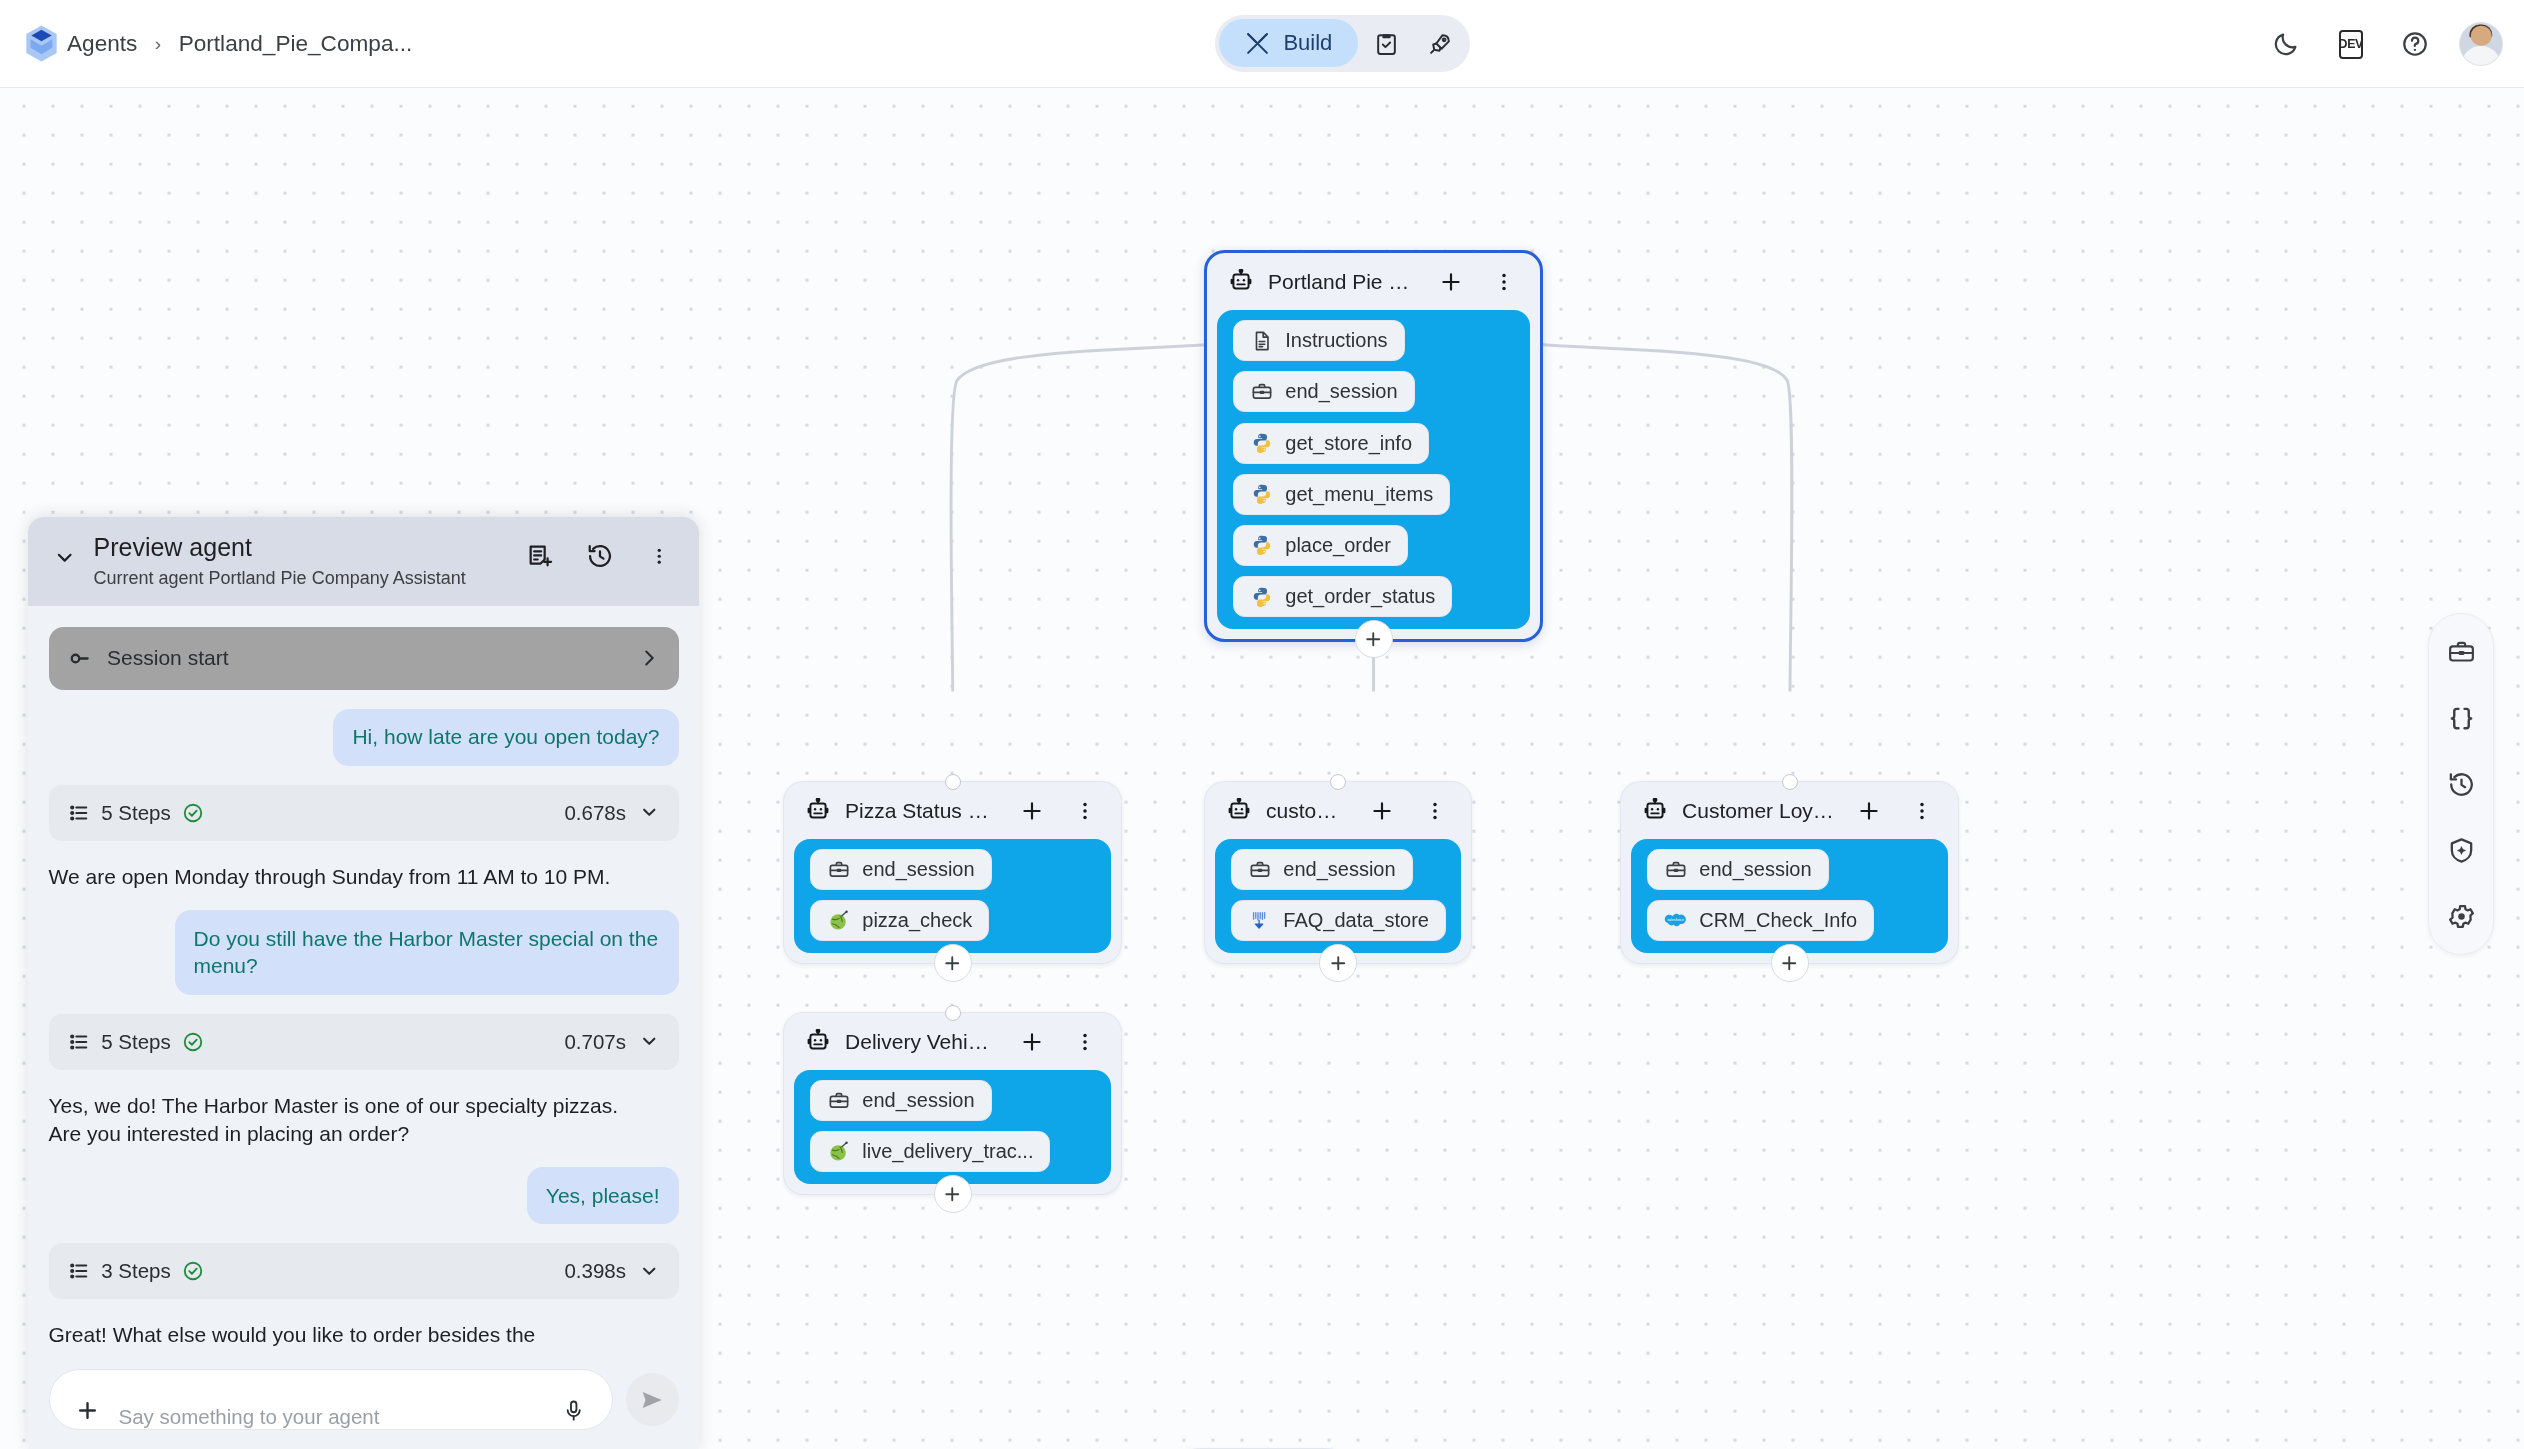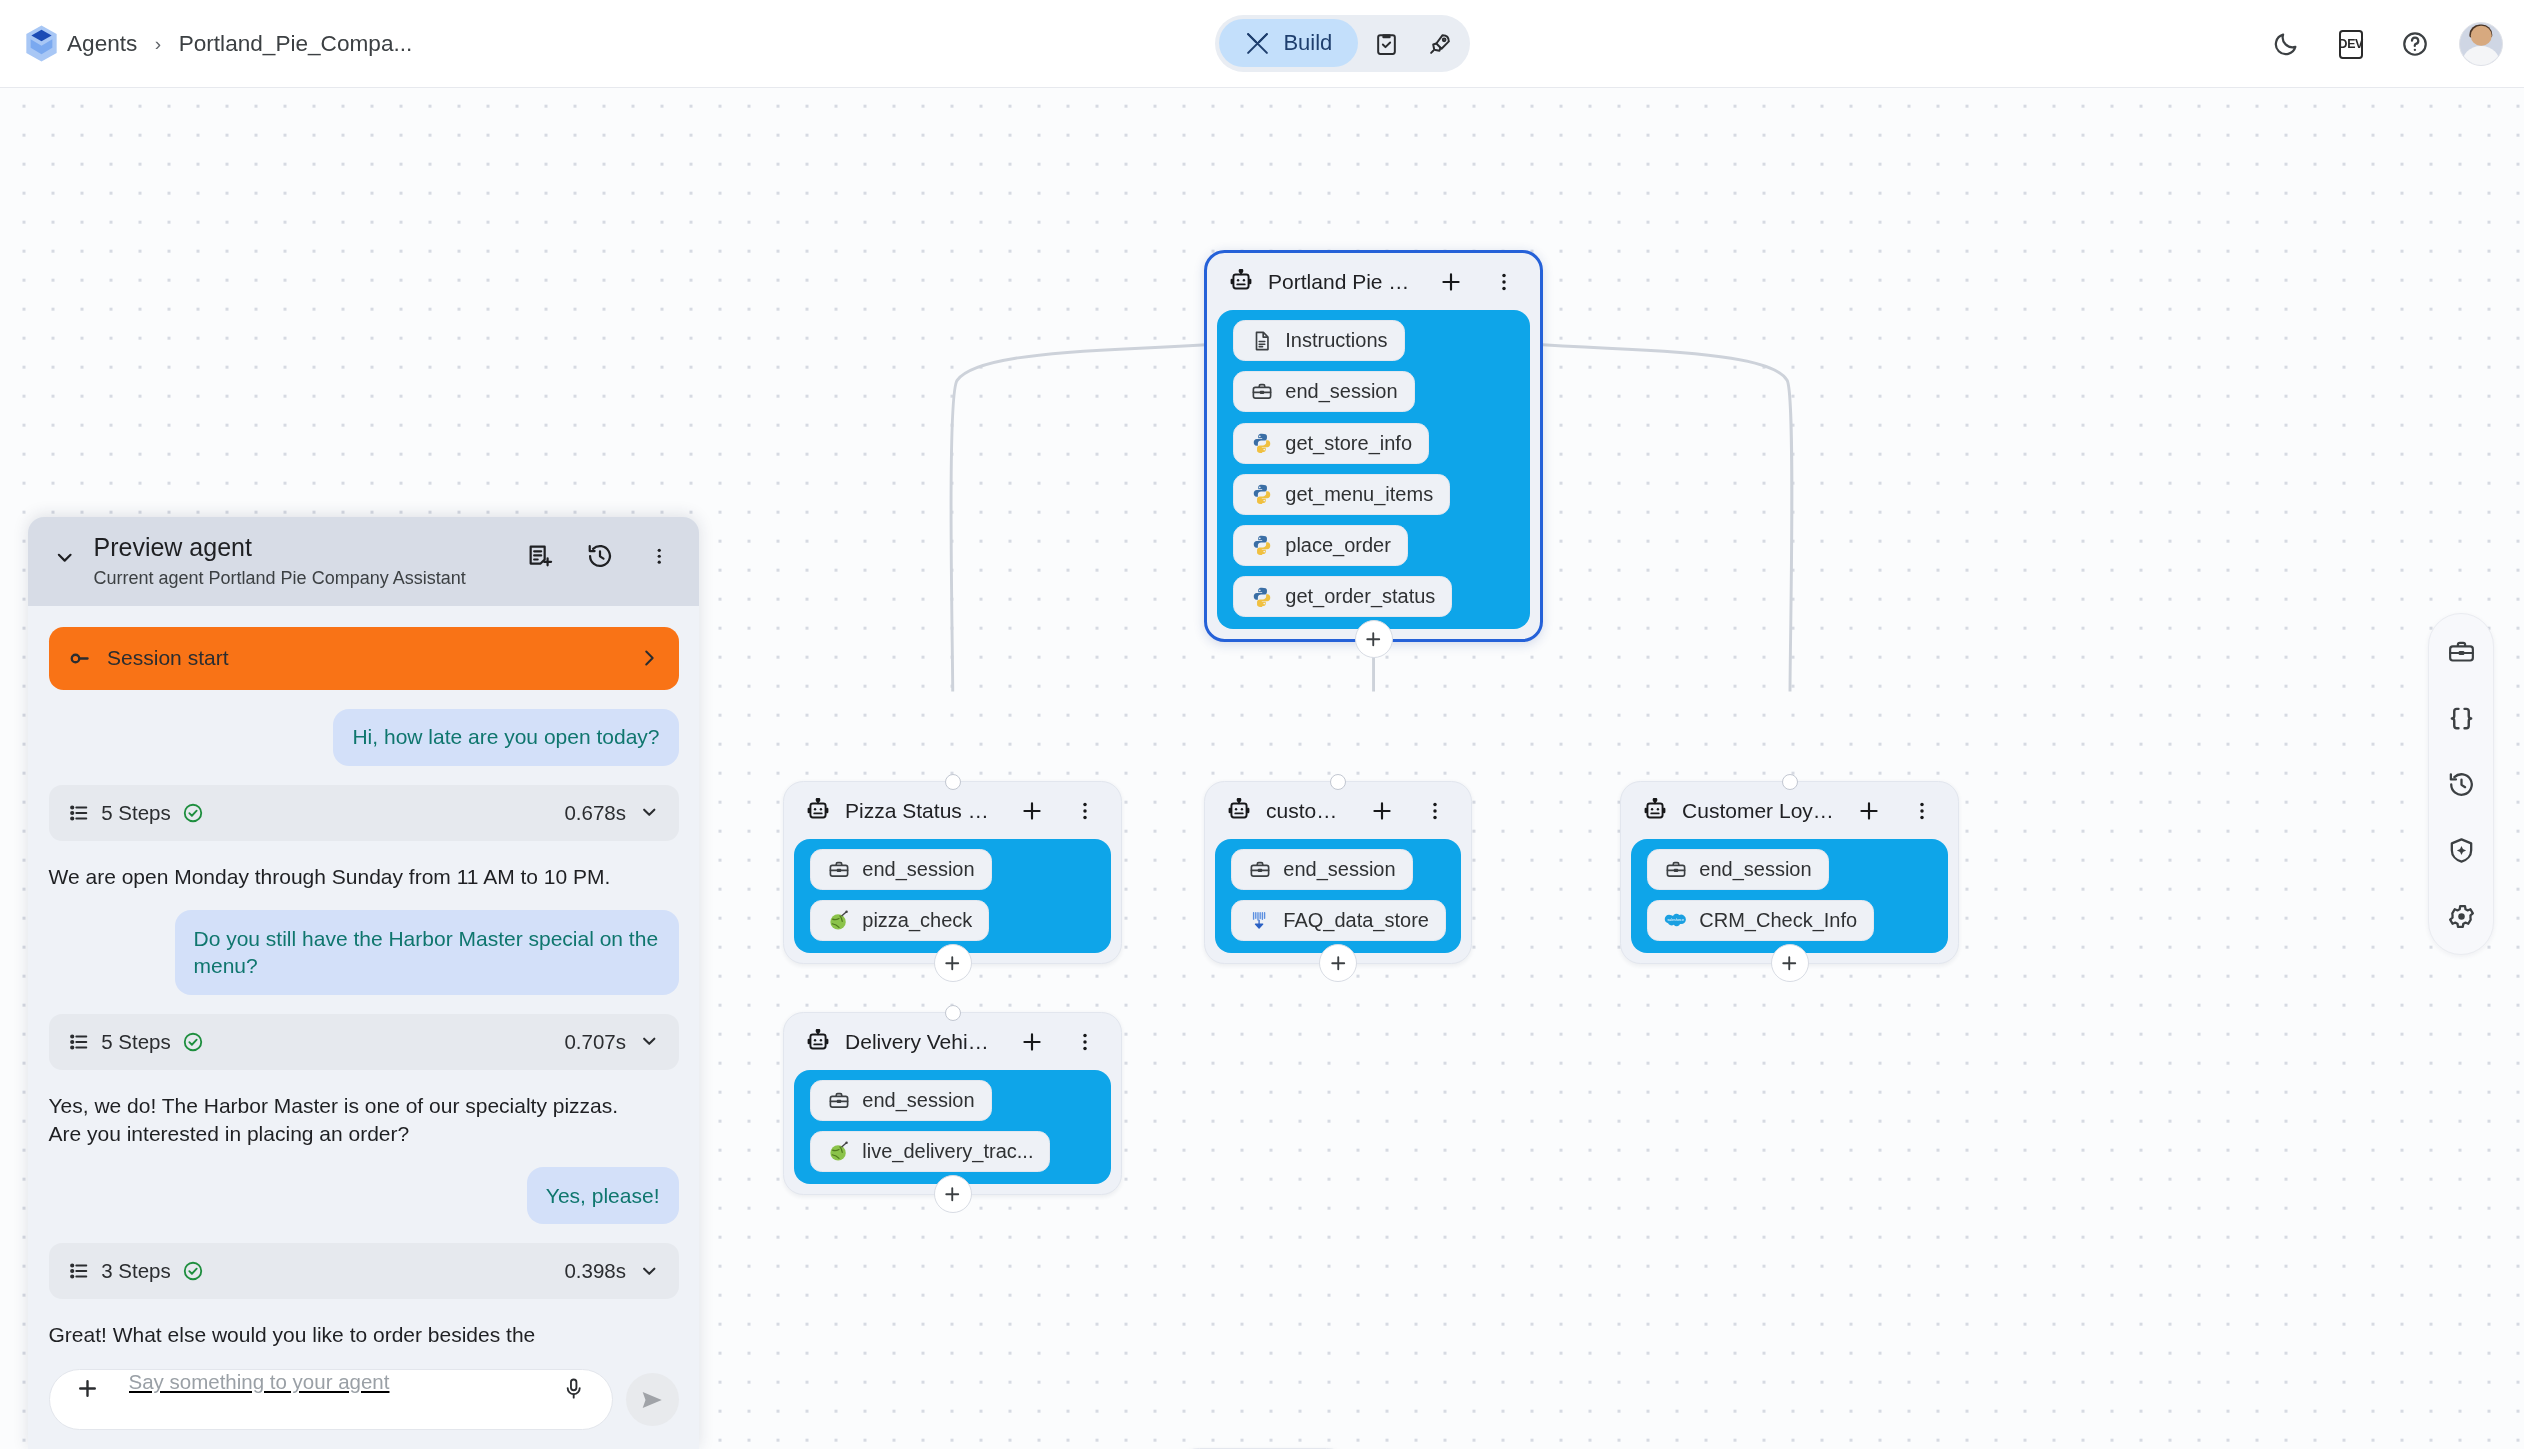--- a/index.html
+++ b/index.html
@@ -179,21 +179,21 @@
   }
   .chev-btn { width: 32px; height: 32px; margin-top: 8.8px; display:flex; align-items:center; justify-content:center; cursor:pointer; }
   .preview-titles { flex: 1; }
   .preview-title { font-size: 25px; color: #1f2023; font-weight: 400; }
   .preview-sub { font-size: 18px; color: #3c4043; margin-top: 5.8px; }
   .preview-head-actions { display: flex; align-items: center; gap: 22px; margin-top: 4.4px; }
   .ph-btn { width: 38px; height: 38px; display:flex; align-items:center; justify-content:center; cursor:pointer; }
 
   .session-start {
     margin: 20.5px 20.5px 0 20.5px; height: 63px;
-    background: #f97316; border-radius: 14.6px;
+    background: #a3a3a3; border-radius: 14.6px;
     display: flex; align-items: center; padding: 0 19px; gap: 14.6px;
     cursor: pointer;
   }
   .session-label { flex: 1; font-size: 21px; color: #2b2d30; }
 
   .chat { flex: 1; overflow: hidden; padding: 0 20.5px; }
   .msg-user {
     max-width: 504px; margin: 19px 0 8px auto;
     background: #d3e0f9; border-radius: 16px;
     padding: 14.6px 19px; font-size: 21px; color: #0f766e;
@@ -215,21 +215,21 @@
   .steps-time { font-size: 20.5px; color: #2b2d30; }
 
   .composer-wrap {
     position: absolute; left: 0; bottom: 0; width: 671px;
     padding: 13px 20.5px 19px 20.5px; background: #eff2f7;
     display: flex; align-items: center; gap: 13px;
   }
   .composer {
     flex: 1; height: 61px; background: #ffffff;
     border: 1.5px solid #e3e6ec; border-radius: 31px;
-    display: flex; align-items: flex-start; padding: 0 19px; gap: 23px; text-decoration: underline;
+    display: flex; align-items: flex-end; padding: 0 19px; gap: 13px;
   }
   .composer-input {
     flex: 1; border: none; outline: none; background: transparent;
     font-size: 20.5px; color: #202124; font-family: "Liberation Sans", sans-serif;
   }
   .composer-input::placeholder { color: #9aa0a6; }
   .comp-btn { width: 37px; height: 37px; display:flex; align-items:center; justify-content:center; cursor:pointer; }
   .send-btn {
     width: 53px; height: 53px; border-radius: 50%;
     background: #e8eaed; display: flex; align-items: center; justify-content: center;

